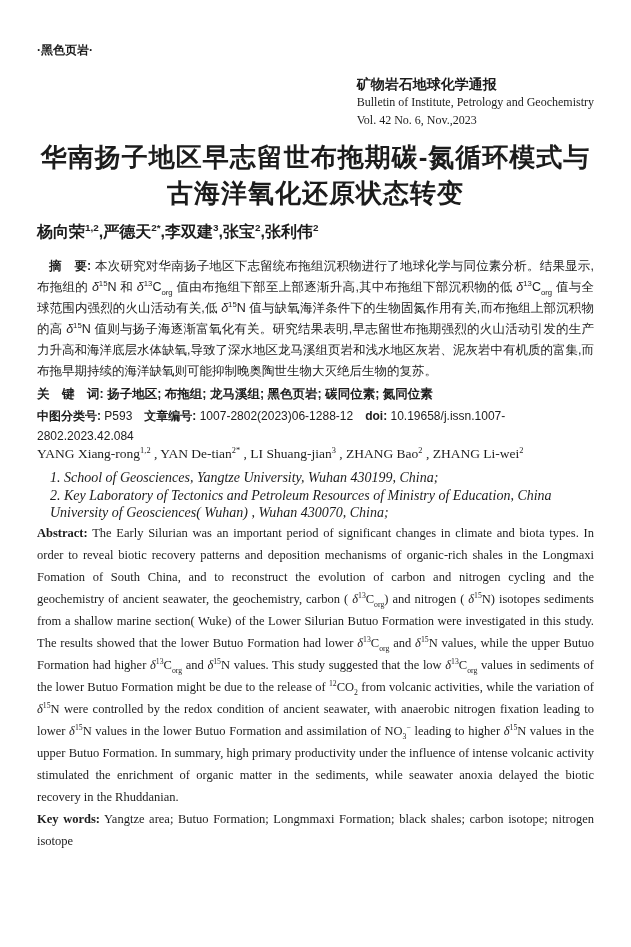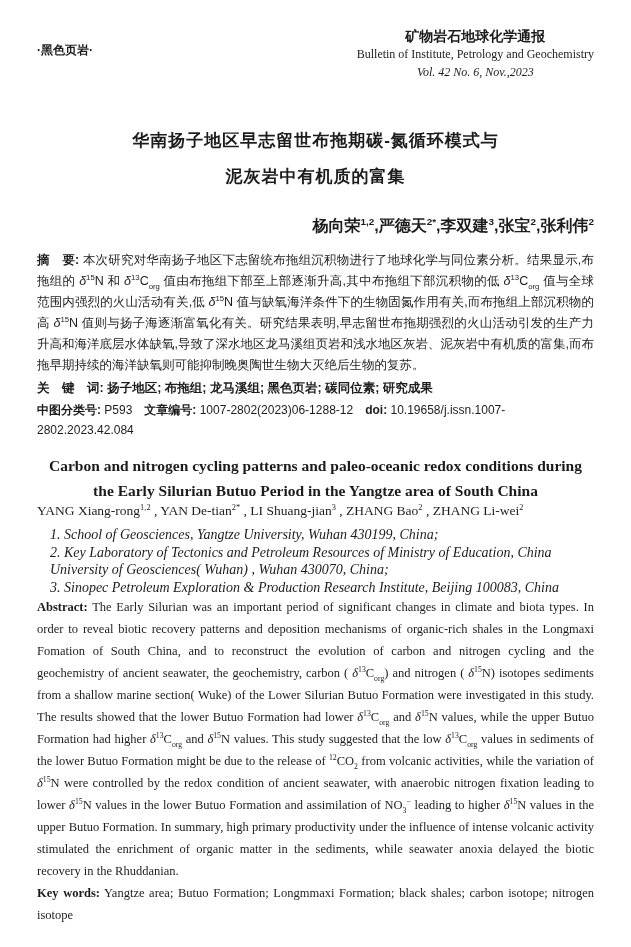--- a/index.html
+++ b/index.html
@@ -4,37 +4,37 @@
 <style>
   * { margin:0; padding:0; box-sizing:border-box; }
   html,body { background:#ffffff; }
   body { width:631px; height:947px; overflow:hidden; color:#1c1c1c;
          font-family:"Liberation Serif", serif; }
   .page { width:631px; height:947px; padding:26px 37px 14px 37px; overflow:hidden; position:relative; }
 
   
   .hdr { display:flex; justify-content:space-between; align-items:flex-start; }
   .hdr-tag { font-family:"Liberation Sans", sans-serif; font-weight:bold; font-size:12px; margin-top:16px; }
-  .hdr-right { text-align:center; line-height:1.45; }
+  .hdr-right { text-align:left; line-height:1.45;margin-top:48px; }
   .hdr-journal-cn { font-family:"Liberation Sans", sans-serif; font-weight:bold; font-size:14px; }
   .hdr-journal-en { font-size:12px; }
-  .hdr-issue { font-size:12px;font-style:italic; }
+  .hdr-issue { font-size:12px; }
 
   
   .title-cn { text-align:center; font-family:"Liberation Sans", sans-serif; font-weight:bold;
-              font-size:17px; line-height:36px; margin-top:42px; letter-spacing:1px; }
-  .authors-cn { text-align:right; font-family:"Liberation Sans", sans-serif; font-weight:bold;
-                font-size:16px; margin-top:21px; }
+              font-size:26px; line-height:36px; margin-top:10px; letter-spacing:1px; }
+  .authors-cn { text-align:left; font-family:"Liberation Sans", sans-serif; font-weight:bold;
+                font-size:16px; margin-top:11px; }
   .affils-cn { text-align:center; font-family:"Liberation Sans", sans-serif; font-weight:600;
                font-size:11.5px; line-height:17px; margin-top:9px; }
 
   
   .abs-cn { margin-top:13px; font-family:"Liberation Sans", sans-serif; font-size:12.5px;
             line-height:21px; text-align:justify; }
-  .abs-cn .lbl { font-weight:bold; }
+  .abs-cn .lbl { font-weight:bold;margin-left:12px; }
   .kw-cn { font-family:"Liberation Sans", sans-serif; font-weight:bold; font-size:12.5px;
            line-height:21px; margin-top:2px; }
   .meta-line { font-family:"Liberation Sans", sans-serif; font-size:12px; line-height:20px; margin-top:1px; }
 
   
   .title-en { text-align:center; font-weight:bold; font-size:15.5px; line-height:25px; margin-top:13px; }
   .authors-en { text-align:left; font-size:13.5px; }
   .affils-en { font-style:italic; font-size:14px; line-height:17.5px; margin-top:7px; padding-left:13px; }
   .abs-en { font-size:12.5px; line-height:22px; text-align:justify; }
   .abs-en .lbl, .kw-en .lbl { font-weight:bold; }
@@ -52,42 +52,37 @@
     <div class="hdr-tag">·黑色页岩·</div>
     <div class="hdr-right">
       <div class="hdr-journal-cn">矿物岩石地球化学通报</div>
       <div class="hdr-journal-en">Bulletin of Institute, Petrology and Geochemistry</div>
       <div class="hdr-issue">Vol. 42 No. 6, Nov.,2023</div>
     </div>
   </div>
 
   <div class="title-cn">
     <div>华南扬子地区早志留世布拖期碳-氮循环模式与</div>
-    <div>泥灰岩中有机质的富集</div>
+    <div>古海洋氧化还原状态转变</div>
   </div>
 
   <div class="authors-cn">杨向荣<sup>1,2</sup>,严德天<sup>2*</sup>,李双建<sup>3</sup>,张宝<sup>2</sup>,张利伟<sup>2</sup></div>
 
 
   <div class="abs-cn"><span class="lbl">摘　要:</span><span> 本次研究对华南扬子地区下志留统布拖组沉积物进行了地球化学与同位素分析。结果显示,布拖组的 <span style="font-style: italic;">δ</span><sup>15</sup>N 和 <span style="font-style: italic;">δ</span><sup>13</sup>C<sub>org</sub> 值由布拖组下部至上部逐渐升高,其中布拖组下部沉积物的低 <span style="font-style: italic;">δ</span><sup>13</sup>C<sub>org</sub> 值与全球范围内强烈的火山活动有关,低 <span style="font-style: italic;">δ</span><sup>15</sup>N 值与缺氧海洋条件下的生物固氮作用有关,而布拖组上部沉积物的高 <span style="font-style: italic;">δ</span><sup>15</sup>N 值则与扬子海逐渐富氧化有关。研究结果表明,早志留世布拖期强烈的火山活动引发的生产力升高和海洋底层水体缺氧,导致了深水地区龙马溪组页岩和浅水地区灰岩、泥灰岩中有机质的富集,而布拖早期持续的海洋缺氧则可能抑制晚奥陶世生物大灭绝后生物的复苏。</span></div>
 
-  <div class="kw-cn"><span>关　键　词:</span><span> 扬子地区; 布拖组; 龙马溪组; 黑色页岩; 碳同位素; 研究成果</span></div>
+  <div class="kw-cn"><span>关　键　词:</span><span> 扬子地区; 布拖组; 龙马溪组; 黑色页岩; 碳同位素; 氮同位素</span></div>
 
   <div class="meta-line"><span style="font-weight: bold;">中图分类号:</span> P593　<span style="font-weight: bold;">文章编号:</span> 1007-2802(2023)06-1288-12　<span style="font-weight: bold; margin-top: 44px;">doi:</span> 10.19658/j.issn.1007-2802.2023.42.084</div>
 
-  <div class="title-en">
-    <div>Carbon and nitrogen cycling patterns and paleo-oceanic redox conditions during</div>
-    <div>the Early Silurian Butuo Period in the Yangtze area of South China</div>
-  </div>
 
   <div class="authors-en">YANG Xiang-rong<sup>1,2</sup> , YAN De-tian<sup>2*</sup> , LI Shuang-jian<sup>3</sup> , ZHANG Bao<sup>2</sup> , ZHANG Li-wei<sup>2</sup></div>
 
   <div class="affils-en">
     <div>1. School of Geosciences, Yangtze University, Wuhan 430199, China;</div>
     <div>2. Key Laboratory of Tectonics and Petroleum Resources of Ministry of Education, China University of Geosciences( Wuhan) , Wuhan 430070, China;</div>
-    <div>3. Sinopec Petroleum Exploration &amp; Production Research Institute, Beijing 100083, China</div>
   </div>
 
   <div class="abs-en"><span class="lbl">Abstract:</span><span> The Early Silurian was an important period of significant changes in climate and biota types. In order to reveal biotic recovery patterns and deposition mechanisms of organic-rich shales in the Longmaxi Fomation of South China, and to reconstruct the evolution of carbon and nitrogen cycling and the geochemistry of ancient seawater, the geochemistry, carbon ( <span style="font-style: italic;">δ</span><sup>13</sup>C<sub>org</sub>) and nitrogen ( <span style="font-style: italic;">δ</span><sup>15</sup>N) isotopes sediments from a shallow marine section( Wuke) of the Lower Silurian Butuo Formation were investigated in this study. The results showed that the lower Butuo Formation had lower <span style="font-style: italic;">δ</span><sup>13</sup>C<sub>org</sub> and <span style="font-style: italic;">δ</span><sup>15</sup>N values, while the upper Butuo Formation had higher <span style="font-style: italic;">δ</span><sup>13</sup>C<sub>org</sub> and <span style="font-style: italic;">δ</span><sup>15</sup>N values. This study suggested that the low <span style="font-style: italic;">δ</span><sup>13</sup>C<sub>org</sub> values in sediments of the lower Butuo Formation might be due to the release of <sup>12</sup>CO<sub>2</sub> from volcanic activities, while the variation of <span style="font-style: italic;">δ</span><sup>15</sup>N were controlled by the redox condition of ancient seawater, with anaerobic nitrogen fixation leading to lower <span style="font-style: italic;">δ</span><sup>15</sup>N values in the lower Butuo Formation and assimilation of NO<sub>3</sub><sup>−</sup> leading to higher <span style="font-style: italic;">δ</span><sup>15</sup>N values in the upper Butuo Formation. In summary, high primary productivity under the influence of intense volcanic activity stimulated the enrichment of organic matter in the sediments, while seawater anoxia delayed the biotic recovery in the Rhuddanian.</span></div>
 
   <div class="kw-en"><span class="lbl">Key words:</span><span> Yangtze area; Butuo Formation; Longmmaxi Formation; black shales; carbon isotope; nitrogen isotope</span></div>
 
 </div>
 
 </body></html>

